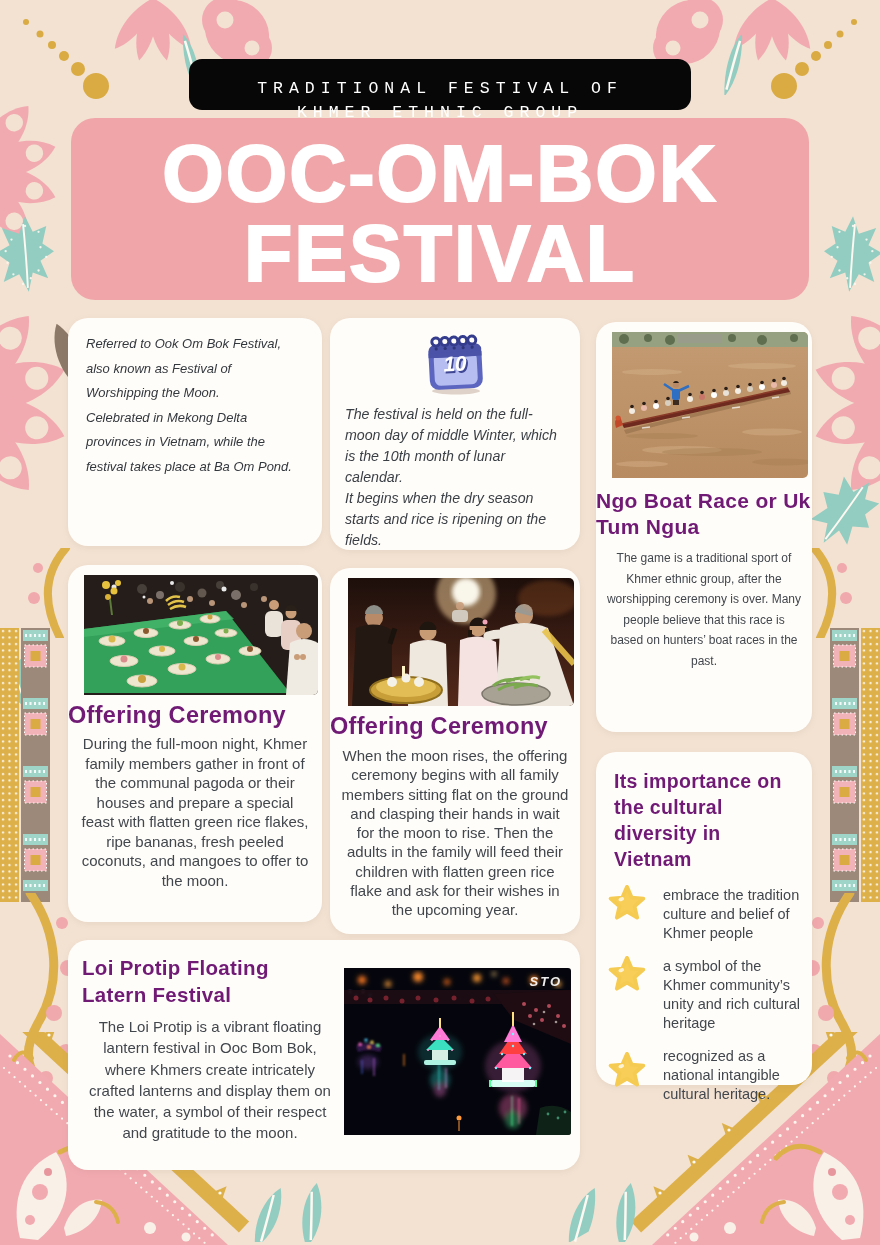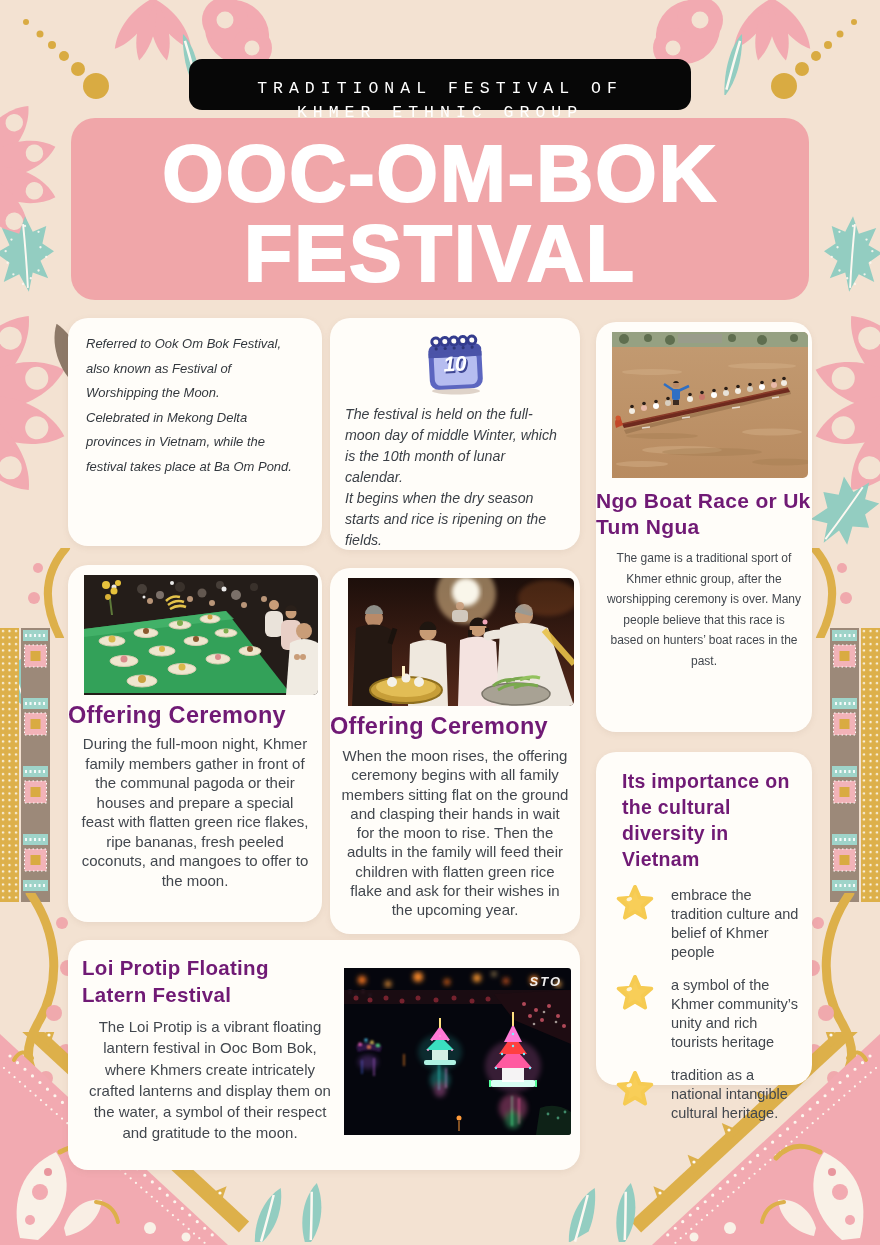--- a/index.html
+++ b/index.html
@@ -683,43 +683,43 @@
             </g>
             <path d="M172,102 q10,-5 20,-2" stroke="#93c25e" stroke-width="3" fill="none"></path>
           </g>
         <ellipse cx="200" cy="20" rx="30" ry="18" fill="#ff8a3a" opacity=".18" filter="url(#cbl)"></ellipse>
       </svg>
     </div>
     <div class="cardTitle" style="margin-top:144px;font-size:23.5px;line-height:29px;">Offering Ceremony</div>
     <div class="bodyTxt" style="font-size:15px;line-height:19.3px;padding:5px 10px 0 10px;">When the moon rises, the offering ceremony begins with all family members sitting flat on the ground and clasping their hands in wait for the moon to rise. Then the adults in the family will feed their children with flatten green rice flake and ask for their wishes in the upcoming year.</div>
   </div>
 
-  <div class="card" style="left:596px;top:752px;width:216px;height:333px;padding:16px 0 0 12px;">
+  <div class="card" style="left:596px;top:752px;width:216px;height:333px;padding:16px 0 0 4px;">
     <div class="cardTitle" style="font-size:19.5px;line-height:26px;padding:0 14px;">Its importance on the cultural diversity in Vietnam</div>
     <div style="margin-top:12px;">
       <div class="bulletRow">
         <svg width="38" height="38" viewBox="0 0 40 40" style="flex:none">
             <path d="M20 3 L24.9 14.3 37.2 15.3 27.9 23.4 30.7 35.4 20 29 9.3 35.4 12.1 23.4 2.8 15.3 15.1 14.3 Z" fill="#f8ce58" stroke="#f6cb52" stroke-width="4" stroke-linejoin="round"></path>
             <ellipse cx="14" cy="16" rx="3" ry="2" fill="#fff" opacity=".75" transform="rotate(-20 14 16)"></ellipse>
           </svg>
         <div class="txt">embrace the tradition culture and belief of Khmer people</div>
       </div>
       <div class="bulletRow">
         <svg width="38" height="38" viewBox="0 0 40 40" style="flex:none">
             <path d="M20 3 L24.9 14.3 37.2 15.3 27.9 23.4 30.7 35.4 20 29 9.3 35.4 12.1 23.4 2.8 15.3 15.1 14.3 Z" fill="#f8ce58" stroke="#f6cb52" stroke-width="4" stroke-linejoin="round"></path>
             <ellipse cx="14" cy="16" rx="3" ry="2" fill="#fff" opacity=".75" transform="rotate(-20 14 16)"></ellipse>
           </svg>
-        <div class="txt">a symbol of the Khmer community’s unity and rich tourists heritage</div>
+        <div class="txt">a symbol of the Khmer community’s unity and rich cultural heritage</div>
       </div>
       <div class="bulletRow">
         <svg width="38" height="38" viewBox="0 0 40 40" style="flex:none;margin-top:6px">
             <path d="M20 3 L24.9 14.3 37.2 15.3 27.9 23.4 30.7 35.4 20 29 9.3 35.4 12.1 23.4 2.8 15.3 15.1 14.3 Z" fill="#f8ce58" stroke="#f6cb52" stroke-width="4" stroke-linejoin="round"></path>
             <ellipse cx="14" cy="16" rx="3" ry="2" fill="#fff" opacity=".75" transform="rotate(-20 14 16)"></ellipse>
           </svg>
-        <div class="txt">tradition as a national intangible cultural heritage.</div>
+        <div class="txt">recognized as a national intangible cultural heritage.</div>
       </div>
     </div>
   </div>
 
   <div class="card" style="left:68px;top:940px;width:512px;height:230px;">
     <div style="position:absolute;left:14px;top:14px;width:256px;">
       <div class="cardTitle" style="font-size:20.5px;line-height:27px;">Loi Protip Floating Latern Festival</div>
       <div class="bodyTxt" style="font-size:15px;line-height:21.3px;margin-top:8px;">The Loi Protip is a vibrant floating lantern festival in Ooc Bom Bok, where Khmers create intricately crafted lanterns and display them on the water, a symbol of their respect and gratitude to the moon.</div>
     </div>
     <div class="photo" style="left:270px;top:28px;width:227px;height:167px;border-radius:3px;">

